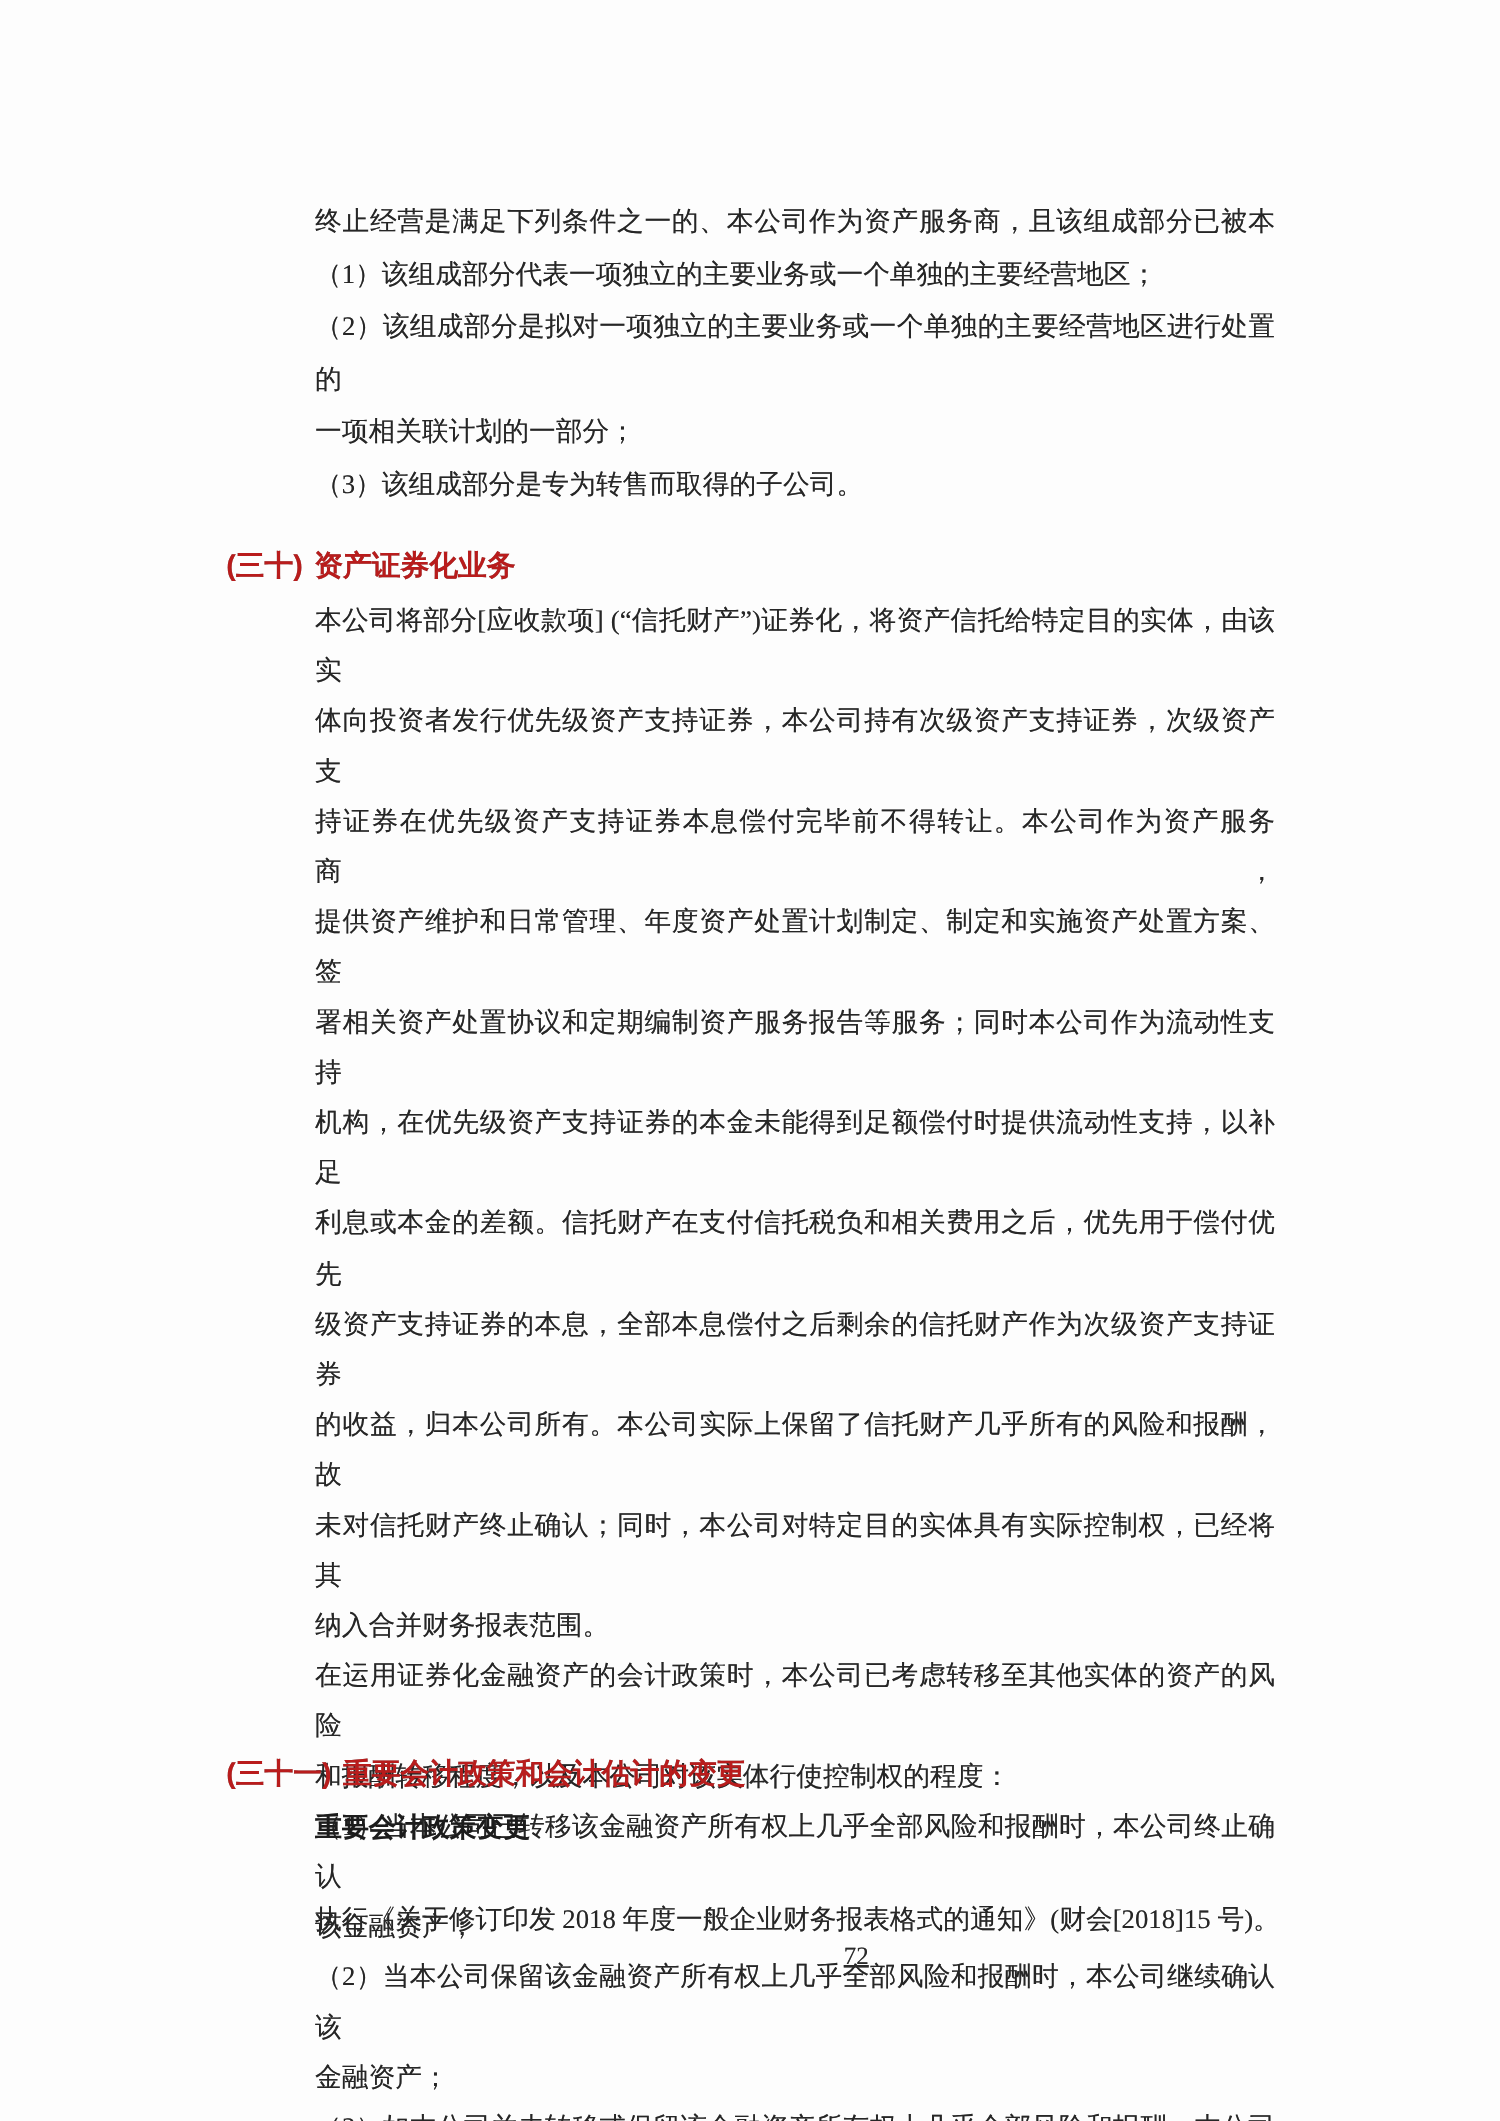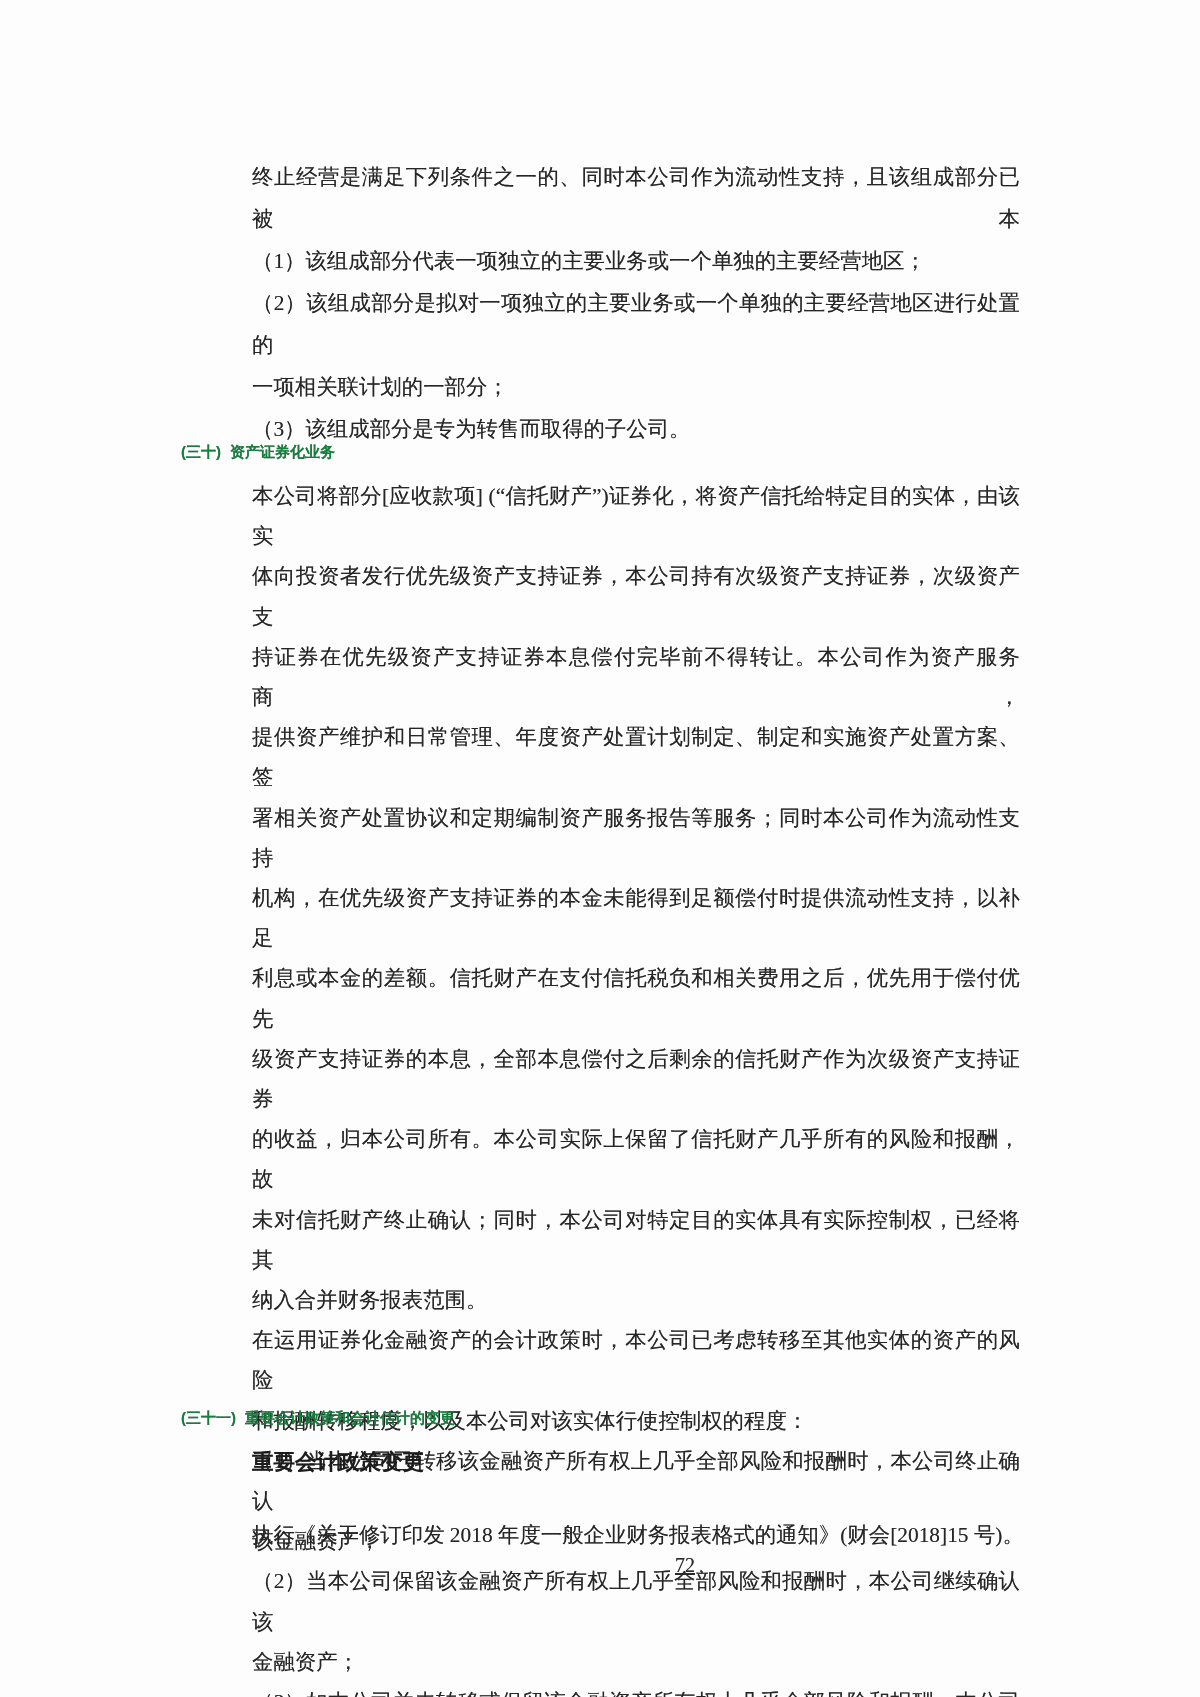--- a/index.html
+++ b/index.html
@@ -35,23 +35,23 @@
   }
   #intro .line { line-height: 42px; }
   #sec30-body .line { line-height: 40.2px; }
   #sec31-body .line { line-height: 36px; margin-top: 36px; }
 
   .heading {
     position: absolute;
     left: 181px;
     font-family: "Liberation Sans", "DejaVu Sans", sans-serif;
     font-weight: bold;
-    font-size: 15px;
+    font-size: 23px;
     line-height: 28px;
-    color: #15803d;
+    color: #b91c1c;
     white-space: nowrap;
   }
   .heading .hlabel { margin-right: 9px; }
 
   .subheading {
     position: absolute;
     left: 252px;
     font-family: Liberation Sans, sans-serif;
     font-weight: bold;
     font-size: 21.5px;
@@ -69,21 +69,21 @@
     color: #2a2a2a;
     text-decoration: underline;
   }
 </style>
 </head>
 <body>
 
 <div class="page">
 
   <div class="block" id="intro" style="top:156px">
-      <div class="line j">终止经营是满足下列条件之一的、同时本公司作为流动性支持，且该组成部分已被本</div>
+      <div class="line j">终止经营是满足下列条件之一的、本公司作为资产服务商，且该组成部分已被本</div>
       <div class="line">（1）该组成部分代表一项独立的主要业务或一个单独的主要经营地区；</div>
       <div class="line j">（2）该组成部分是拟对一项独立的主要业务或一个单独的主要经营地区进行处置的</div>
       <div class="line">一项相关联计划的一部分；</div>
       <div class="line">（3）该组成部分是专为转售而取得的子公司。</div>
     </div>
 
   <div class="heading" id="sec30-heading" style="top:438px">
     <span class="hlabel">(三十)</span><span>资产证券化业务</span>
   </div>
 

